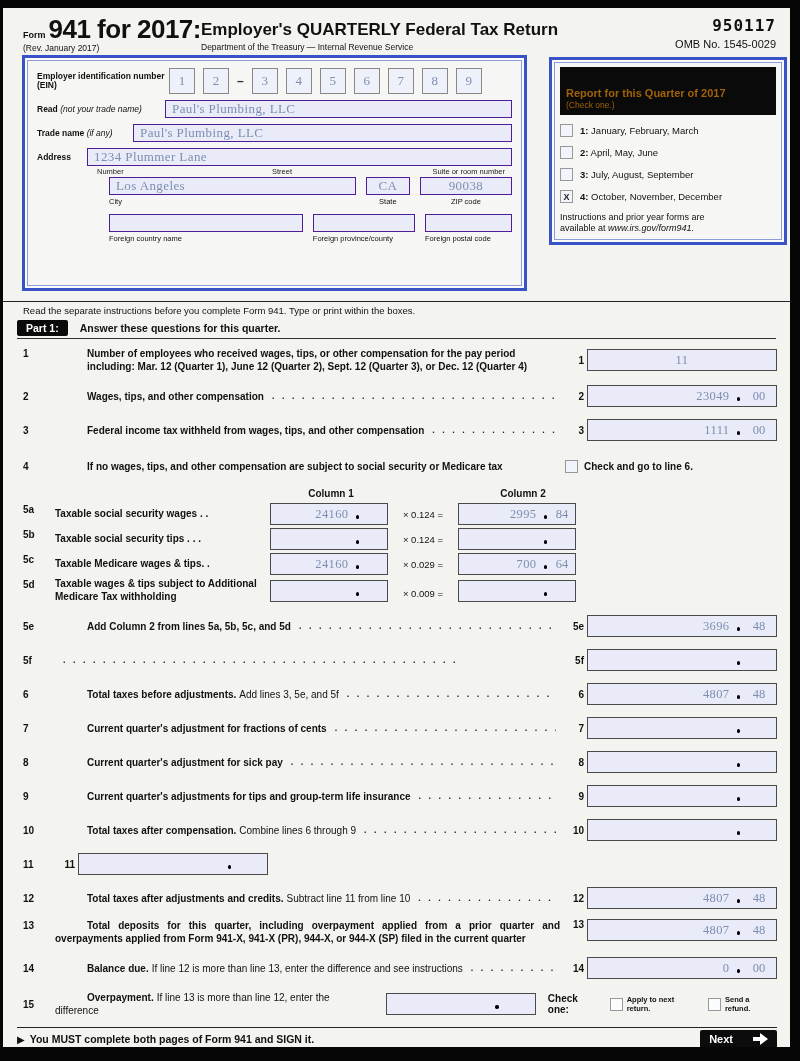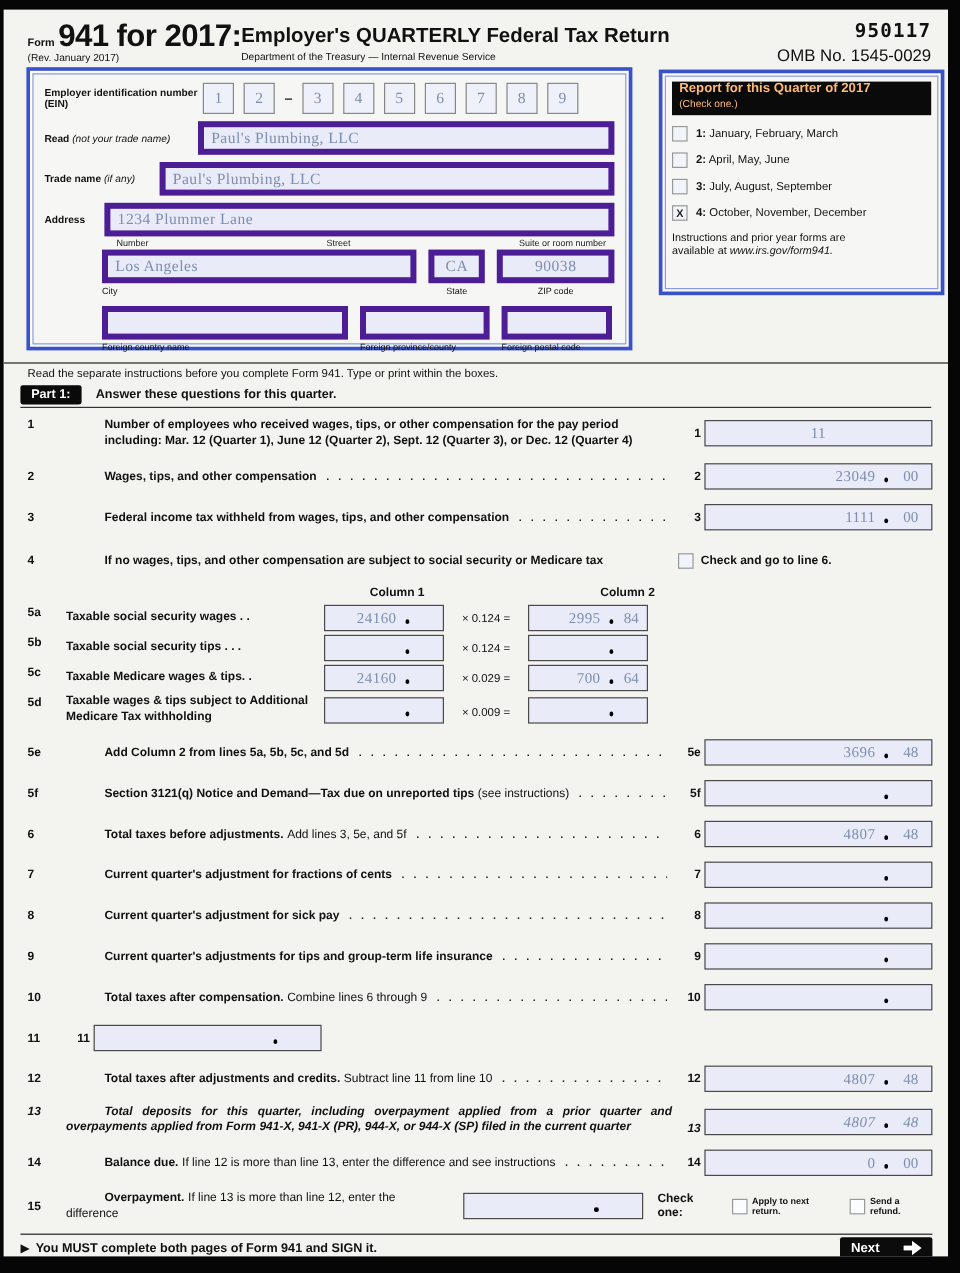--- a/index.html
+++ b/index.html
@@ -13,60 +13,60 @@
   .hdr-left{width:178px;}
   .form-line{display:flex;align-items:baseline;}
   .form-word{font-size:9px;font-weight:bold;margin-right:3px;}
   .form-number{font-size:26px;font-weight:bold;letter-spacing:-0.5px;}
   .rev{font-size:8.5px;margin-top:-2px;}
   .hdr-mid{flex:1;padding-top:6px;}
   .title{font-size:17px;font-weight:bold;}
   .dept{font-size:8.5px;margin-top:2px;}
   .hdr-right{width:130px;text-align:right;padding-top:2px;}
   .stamp{font-family:"DejaVu Sans Mono",monospace;font-weight:bold;font-size:16px;letter-spacing:1px;}
-  .omb{font-size:14px;margin-top:3px;}
+  .omb{font-size:11px;margin-top:3px;}
 
   
   .top-area{position:relative;height:242px;margin-top:2px;}
   .bluebox{position:absolute;border:3px solid #3a52c8;background:#f6f6f4;
            box-shadow:inset 0 0 0 2px #fbfbf9, inset 0 0 0 3px #8d9cdc;}
   .box-left{left:19px;top:0;width:505px;height:236px;padding:10px 12px 6px 12px;}
   .box-right{left:546px;top:2px;right:3px;height:188px;padding:7px 8px;}
 
   .erow{display:flex;align-items:center;margin-bottom:6px;}
   .elabel{font-size:8.5px;font-weight:bold;}
   .elabel i{font-weight:normal;}
-  .field{background:#e9ecf8;border:5px solid #4c1d95;height:28px;display:flex;align-items:center;
+  .field{background:#e9ecf8;border:1px solid #4c1d95;height:18px;display:flex;align-items:center;
          padding:0 6px;}
   .val{font-family:"Liberation Serif",serif;font-size:13px;color:#7d8eb0;letter-spacing:.4px;}
   .ein-label{width:132px;line-height:1.1;}
   .ein-boxes{display:flex;align-items:center;gap:8px;flex:1;justify-content:flex-start;}
   .ein-digit{width:26px;height:26px;background:#eef1fa;border:1px solid #888;display:flex;
              align-items:center;justify-content:center;font-family:"Liberation Serif",serif;
              font-size:13px;color:#7d8eb0;}
   .ein-dash{font-weight:bold;font-size:12px;color:#333;}
   .name-label{width:128px;}
   .trade-label{width:96px;}
   .addr-label{width:50px;}
   .grow{flex:1;}
   .sublabels{position:relative;height:10px;font-size:7.5px;color:#222;margin-top:1px;}
   .sub-abs{position:absolute;top:0;}
-  .cityrow{margin-left:48px;display:flex;gap:10px;margin-bottom:0;}
+  .cityrow{margin-left:72px;display:flex;gap:10px;margin-bottom:0;}
   .col{display:flex;flex-direction:column;}
   .col .sub{font-size:7.5px;margin-top:2px;}
   .c-city{width:268px;}
   .c-state{width:48px;}
   .c-state .field,.c-zip .field{justify-content:center;}
   .c-zip{width:100px;}
   .c-fc{width:205px;}
   .c-fp{width:108px;}
   .c-fz{width:92px;}
   .sub.center{text-align:center;}
 
-  .qhead{background:#0a0a0a;color:#fdba74;padding:0 6px 5px 6px;}
+  .qhead{background:#0a0a0a;color:#a16207;padding:20px 6px 5px 6px;}
   .qtitle{font-size:11px;font-weight:bold;}
   .qsub{font-size:8.5px;margin-top:1px;}
   .qopt{display:flex;align-items:center;margin-top:9px;gap:7px;font-size:9.5px;}
   .cb{width:13px;height:13px;background:#f2f4fb;border:1px solid #999;display:flex;
       align-items:center;justify-content:center;font-size:9px;font-weight:bold;color:#222;flex:none;}
   .qnum{font-weight:bold;}
   .qnote{font-size:9px;margin-top:9px;line-height:1.25;}
   .qnote i{font-style:italic;}
 
   
@@ -98,21 +98,21 @@
   .l1lbl{width:510px;}
   .l13lbl{width:505px;text-align:justify;}
   .l4group{margin-left:auto;display:flex;align-items:center;gap:6px;width:212px;flex:none;}
   .l4txt{font-weight:bold;font-size:10px;}
 
   .colhdr{display:flex;margin-top:9px;height:13px;align-items:flex-end;}
   .colhdr .sp1{width:247px;flex:none;}
   .colhdr .c{width:122px;text-align:center;font-weight:bold;font-size:10px;flex:none;}
   .colhdr .sp2{width:70px;flex:none;}
   .lbl5{width:215px;font-size:10px;font-weight:bold;line-height:1.25;flex:none;}
-  .abox5{width:100px;}
+  .abox5{width:118px;}
   .abox5 .cents{width:26px;}
   .mult{width:70px;text-align:center;font-size:9.5px;flex:none;}
   .row5{align-items:center;}
   .row5d{align-items:flex-end;}
   .row5d .abox{margin-bottom:1px;}
 
   .l15box{width:150px;margin-left:10px;}
   .checkone{font-weight:bold;font-size:10px;margin-left:12px;}
   .smallopt{font-size:7.5px;font-weight:bold;}
   .l15 .cb{margin-left:8px;margin-right:4px;background:#fbfcfe;}
@@ -396,21 +396,20 @@
       <span class="bnum">5e</span>
       <div class="abox abox-std">
         <span class="dollars">3696</span>
         <span class="dot"></span>
         <span class="cents">48</span>
       </div>
     </div>
 
     <div class="row vcenter mt12">
       <span class="lnum">5f</span>
-      <span class="lbl"><b>Section 3121(q) Notice and Demand—Tax due on unreported tips</b><span class="rest">(see instructions)</span></span>
       <span class="leader">. . . . . . . . . . . . . . . . . . . . . . . . . . . . . . . . . . . . . . . .</span>
       <span class="bnum">5f</span>
       <div class="abox abox-std">
         <span class="dollars"></span>
         <span class="dot"></span>
         <span class="cents"></span>
       </div>
     </div>
 
     <div class="row vcenter mt12">
@@ -488,21 +487,21 @@
       <span class="lbl"><b>Total taxes after adjustments and credits.</b><span class="rest">Subtract line 11 from line 10</span></span>
       <span class="leader">. . . . . . . . . . . . . . . . . . . . . . . . . . . . . . . . . . . . . . . .</span>
       <span class="bnum">12</span>
       <div class="abox abox-std">
         <span class="dollars">4807</span>
         <span class="dot"></span>
         <span class="cents">48</span>
       </div>
     </div>
 
-    <div class="row mt10" style="align-items:flex-end;font-style:italic;">
+    <div class="row mt10" style="align-items:flex-start;">
       <span class="lnum">13</span>
       <span class="lbl l13lbl"><b>Total deposits for this quarter, including overpayment applied from a prior quarter and overpayments applied from Form 941-X, 941-X (PR), 944-X, or 944-X (SP) filed in the current quarter</b></span>
       <span style="flex:1;"></span>
       <span class="bnum">13</span>
       <div class="abox abox-std">
         <span class="dollars">4807</span>
         <span class="dot"></span>
         <span class="cents">48</span>
       </div>
     </div>

